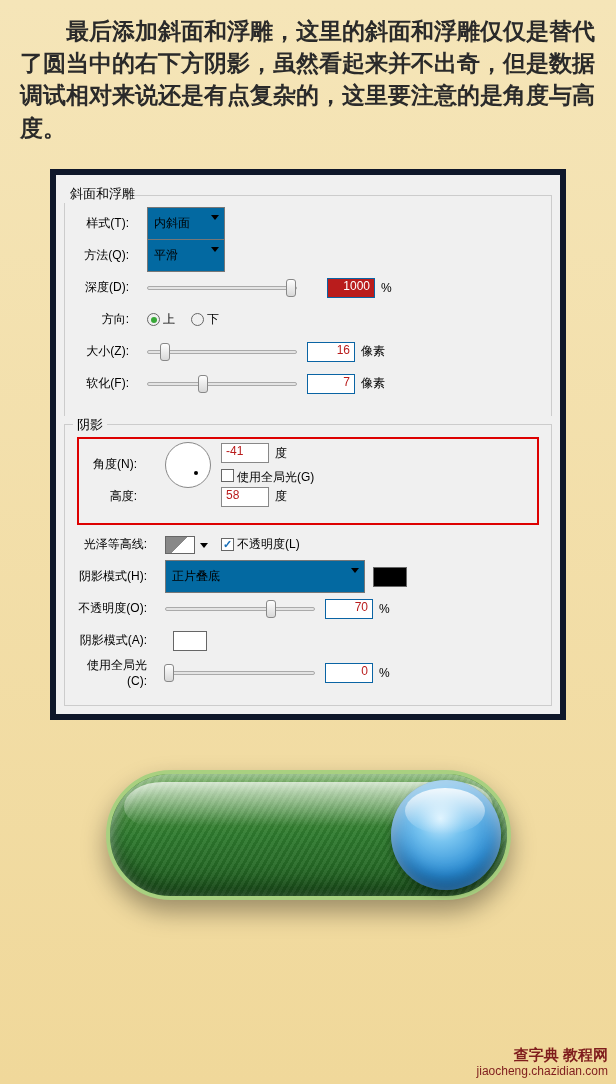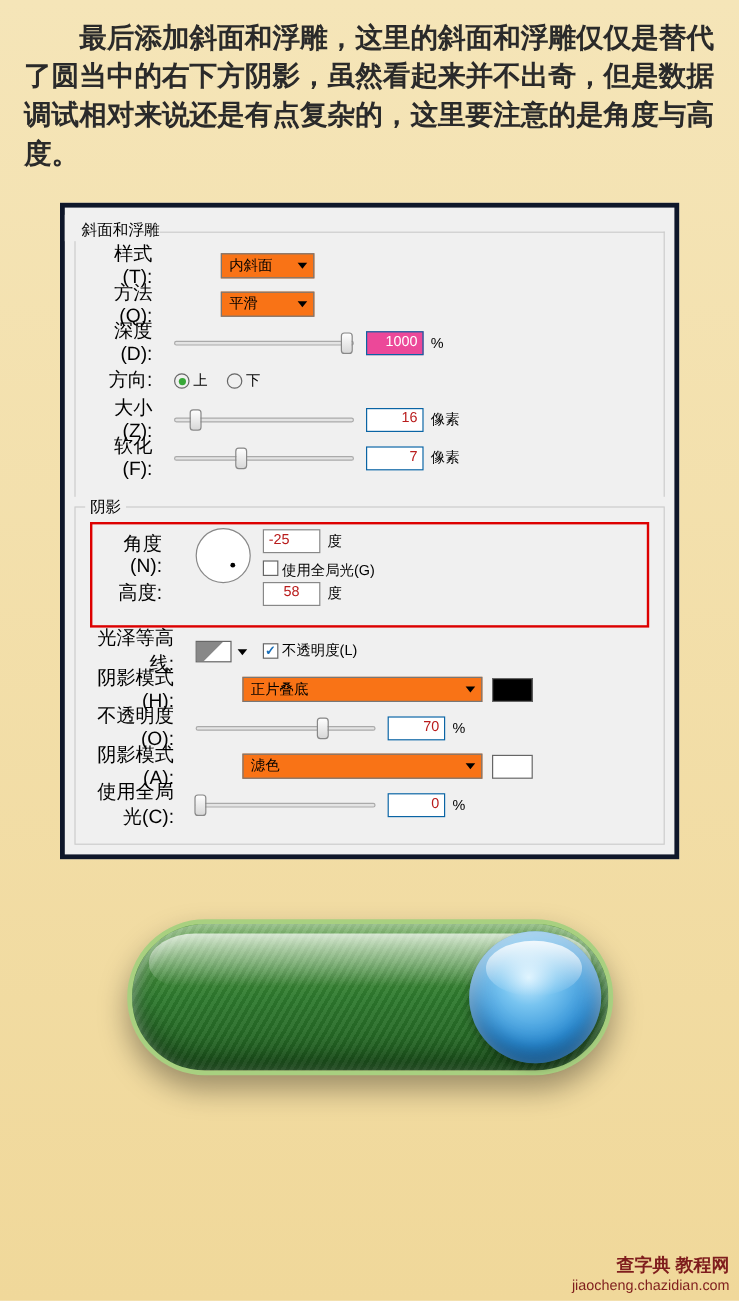--- a/index.html
+++ b/index.html
@@ -14,21 +14,21 @@
 .intro-text {
   padding: 15px 20px 10px 20px;
   font-size: 23px;
   line-height: 1.4;
   color: #2a2a2a;
   font-weight: bold;
   text-indent: 2em;
 }
 .panel {
   background: #f0f0f0;
-  border: 4px solid #0f172a;
+  border: 6px solid #0f172a;
   margin: 15px 50px 0 50px;
   padding: 0;
   font-size: 12px;
   color: #000;
 }
 .fieldset {
   border: 1px solid #ccc;
   margin: 8px;
   padding: 8px 12px 12px 12px;
   position: relative;
@@ -57,32 +57,31 @@
 .row {
   display: flex;
   align-items: center;
   margin: 8px 0;
   height: 24px;
 }
 .label {
   width: 70px;
   text-align: right;
   padding-right: 18px;
-  font-size: 16px;
+  font-size: 12px;
 }
 .dropdown {
   border: 1px solid #777;
-  background: #f97316;
-  height: 21px;
+  background: #0369a1;
+  height: 33px;
   padding: 1px 20px 1px 6px;
   min-width: 78px;
   position: relative;
   display: flex;
   align-items: center;
-  margin-left: 39px;
 }
 .dropdown::after {
   content: "";
   position: absolute;
   right: 5px;
   top: 7px;
   border-left: 4px solid transparent;
   border-right: 4px solid transparent;
   border-top: 5px solid #000;
 }
@@ -108,23 +107,24 @@
   border: 1px solid #0a64a4;
   background: #fff;
   width: 48px;
   height: 20px;
   text-align: right;
   padding: 0 4px;
   margin-right: 4px;
   color: #b91c1c;
 }
 .num-input.highlight {
-  background: #ec4899;
+  background: #b91c1c;
   color: #fff;
   border: 1px solid #0a64a4;
+  margin-left: 20px;
 }
 .num-input.plain {
   border: 1px solid #888;
 }
 .unit { margin-left: 2px; }
 .radio-row { display: flex; align-items: center; gap: 16px; }
 .radio { width: 13px; height: 13px; border: 1px solid #666; border-radius: 50%; display: inline-flex; align-items: center; justify-content: center; margin-right: 3px; }
 .radio.checked::after { content: ""; width: 6px; height: 6px; background: #38a838; border-radius: 50%; }
 .checkbox { width: 13px; height: 13px; border: 1px solid #666; background: #fff; display: inline-flex; align-items: center; justify-content: center; margin-right: 3px; }
 .checkbox.checked::after { content: "✓"; color: #1a6fb8; font-size: 11px; font-weight: bold; }
@@ -306,33 +306,33 @@
 
   <div class="fieldset">
     <span class="fieldset-title">阴影</span>
 
     <div class="redbox">
       <div class="row">
         <span class="label">角度(N):</span>
         <div class="angle-wheel" style="grid-row:span 2"></div>
         <div style="display:flex;flex-direction:column;gap:6px">
           <div style="display:flex;align-items:center">
-            <div class="num-input plain" style="text-align:left">-25</div>
+            <div class="num-input plain" style="text-align:left">-41</div>
             <span class="unit">度</span>
           </div>
           <div style="display:flex;align-items:flex-start">
             <span class="checkbox"></span>
             <span>使用全局光(G)</span>
           </div>
         </div>
       </div>
       <div class="row">
         <span class="label">高度:</span>
         <span style="width:66px"></span>
-        <div class="num-input plain" style="text-align:center">58</div>
+        <div class="num-input plain" style="text-align:left">58</div>
         <span class="unit">度</span>
       </div>
     </div>
 
     <div class="row">
       <span class="label" style="width:88px">光泽等高线:</span>
       <div class="swatch"></div>
       <span style="width:26px"></span>
       <span class="checkbox checked"></span>
       <span>不透明度(L)</span>
@@ -351,23 +351,20 @@
       <span class="label" style="width:88px">不透明度(O):</span>
       <div class="slider-track">
           <div class="slider-thumb" style="left:100px"></div>
         </div>
       <div class="num-input">70</div>
       <span class="unit">%</span>
     </div>
 
     <div class="row">
       <span class="label" style="width:88px">阴影模式(A):</span>
-      <div class="dropdown wide-dd">
-          <span>滤色</span>
-        </div>
       <span style="width:8px"></span>
       <div class="color-empty"></div>
     </div>
 
     <div class="row">
       <span class="label" style="width:88px">使用全局光(C):</span>
       <div class="slider-track">
           <div class="slider-thumb" style="left:-2px"></div>
         </div>
       <div class="num-input">0</div>

